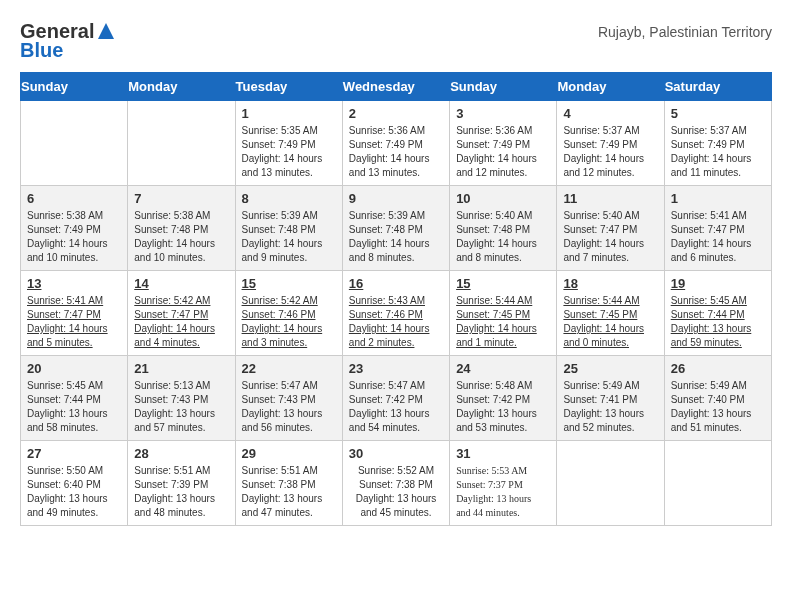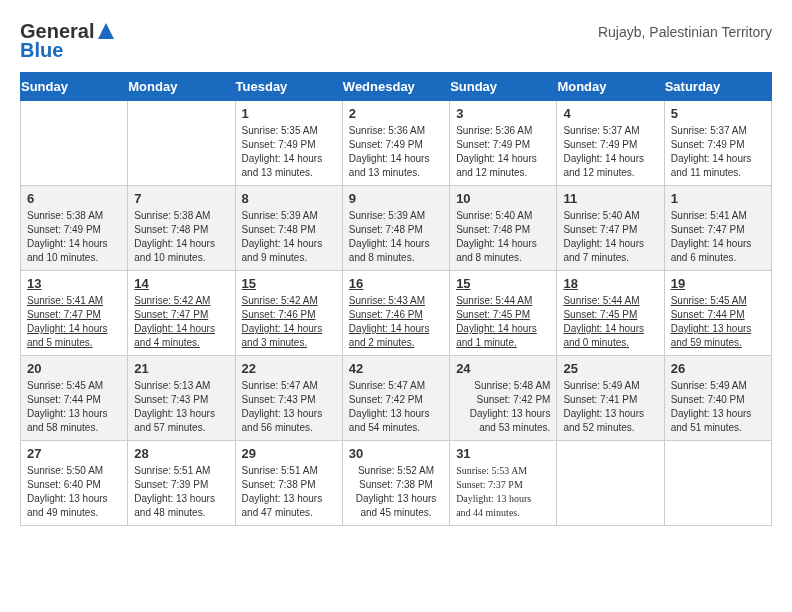--- a/index.html
+++ b/index.html
@@ -276,29 +276,29 @@
 and 57 minutes.</div>
         </td>
         <td>
           <div class="day-number">22</div>
           <div class="day-detail" style="white-space: pre-line;">Sunrise: 5:47 AM
 Sunset: 7:43 PM
 Daylight: 13 hours
 and 56 minutes.</div>
         </td>
         <td>
-          <div class="day-number">42</div>
+          <div class="day-number">23</div>
           <div class="day-detail" style="white-space: pre-line;">Sunrise: 5:47 AM
 Sunset: 7:42 PM
 Daylight: 13 hours
 and 54 minutes.</div>
         </td>
         <td>
           <div class="day-number">24</div>
-          <div class="day-detail" style="white-space: pre-line; text-align: right;">Sunrise: 5:48 AM
+          <div class="day-detail" style="white-space: pre-line;">Sunrise: 5:48 AM
 Sunset: 7:42 PM
 Daylight: 13 hours
 and 53 minutes.</div>
         </td>
         <td>
           <div class="day-number">25</div>
           <div class="day-detail" style="white-space: pre-line;">Sunrise: 5:49 AM
 Sunset: 7:41 PM
 Daylight: 13 hours
 and 52 minutes.</div>

